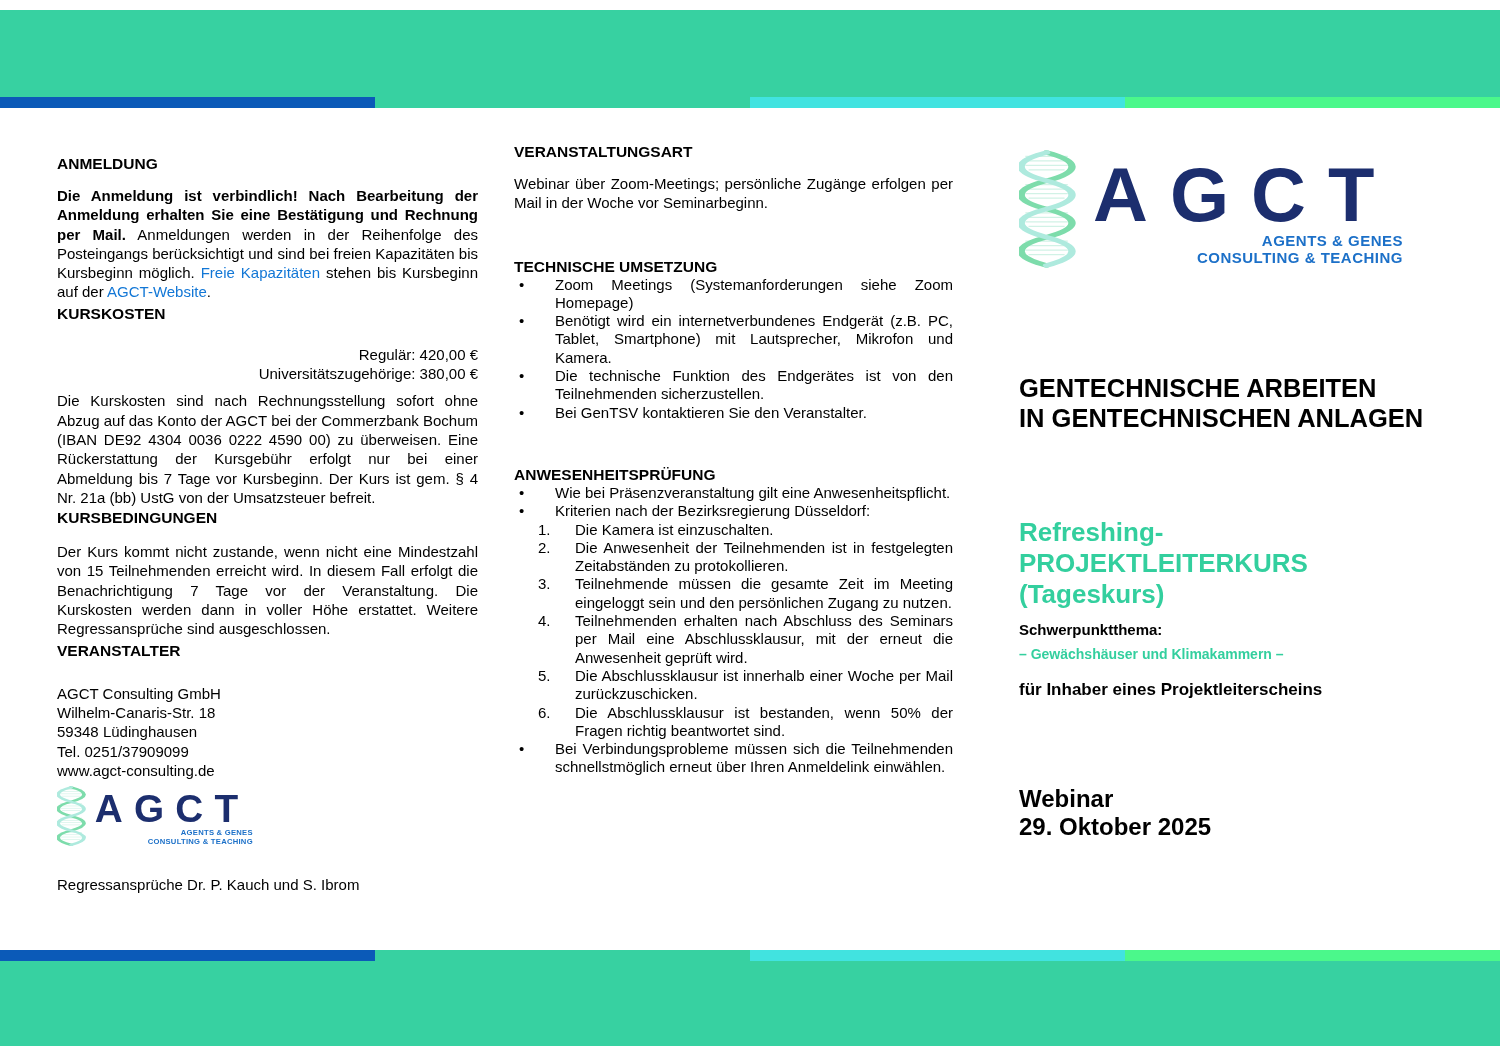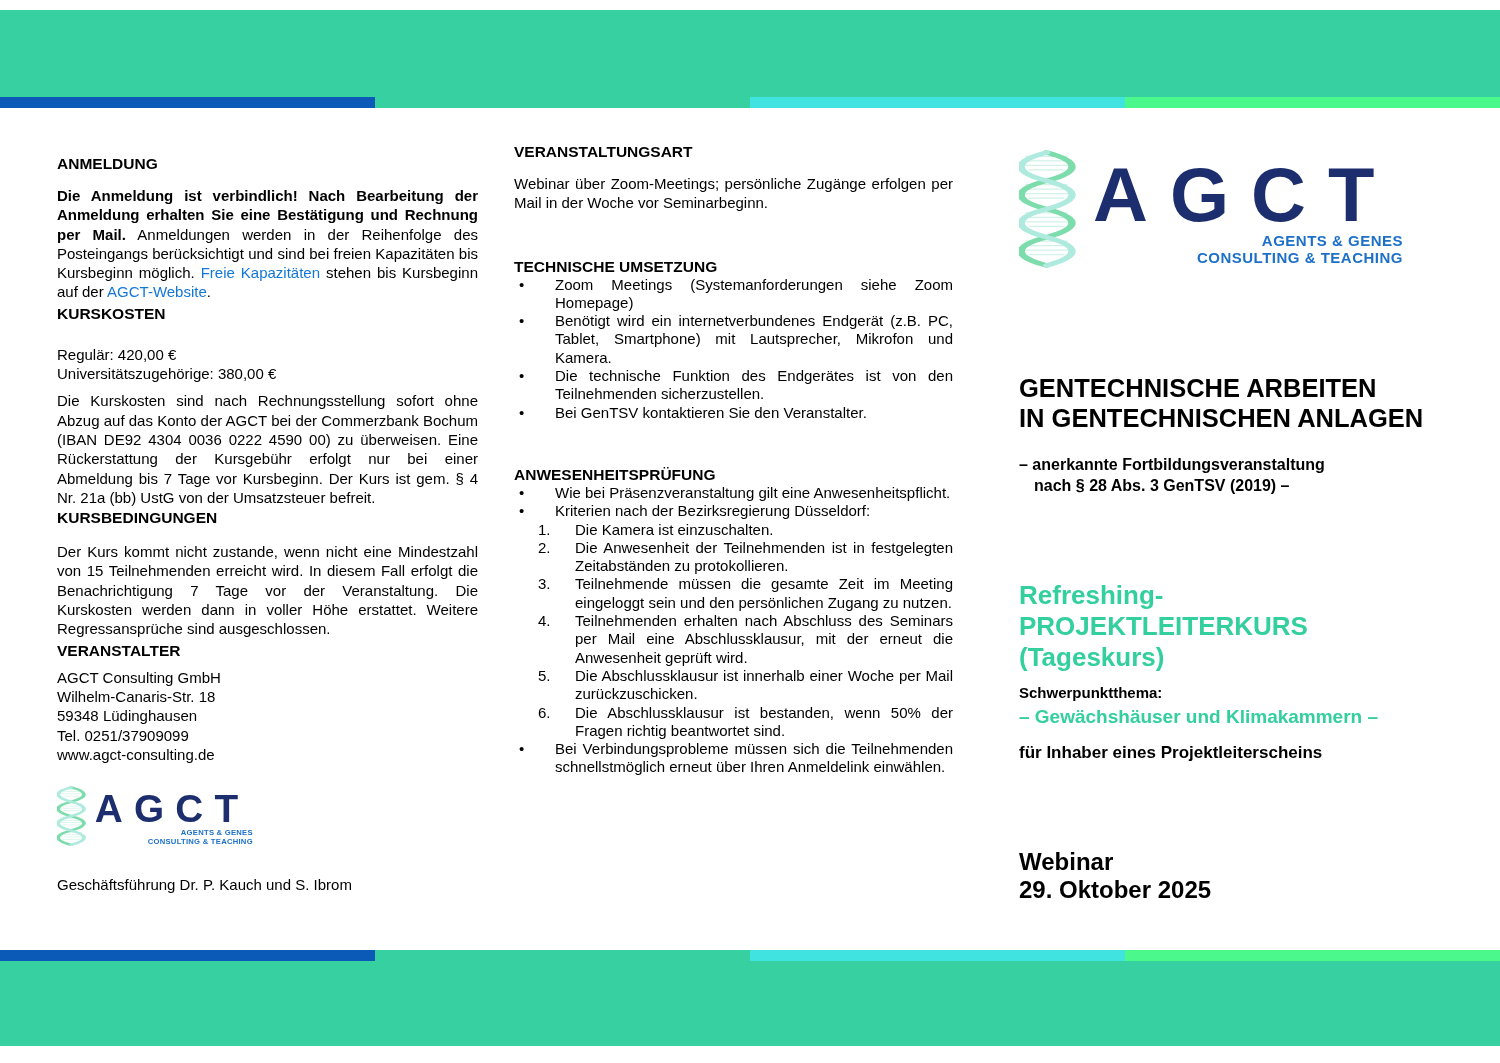--- a/index.html
+++ b/index.html
@@ -30,21 +30,21 @@
   .s-teal{background:var(--teal)}
   .s-cyan{background:var(--stripe-cyan)}
   .s-green{background:var(--stripe-green)}
   
   .col{position:absolute}
   .col1{left:57px;top:155px;width:421px}
   .col2{left:514px;top:143px;width:439px}
   .col3{left:1019px;top:150px;width:420px}
   .h-sec{margin:0;font-size:15.5px;line-height:18px;font-weight:700}
   .p-body{margin:0;font-size:15px;line-height:19.3px;text-align:justify}
-  .p-left{text-align:left}
+  .p-left{text-align:right}
   .addr div{font-size:15px;line-height:19.3px}
   a.link{color:var(--link-blue);font-weight:400;text-decoration:none;cursor:pointer}
   
   ul.dots{list-style:none;margin:0;padding:0}
   ul.dots>li{position:relative;padding-left:41px;font-size:15px;line-height:18.3px;text-align:justify}
   ul.dots>li::before{content:"\2022";position:absolute;left:5px}
   ul.dots>li.no-dot{padding-left:0}
   ul.dots>li.no-dot::before{content:none}
   ol.nums{list-style:none;counter-reset:n;margin:0;padding:0}
   ol.nums>li{counter-increment:n;position:relative;padding-left:61px;font-size:15px;line-height:18.3px;text-align:justify}
@@ -56,26 +56,26 @@
   .logo .letters{font-size:76px;line-height:74px;font-weight:700;letter-spacing:22px;color:var(--logo-navy);margin-top:8px;white-space:nowrap}
   .logo .sub{font-size:15px;line-height:17px;font-weight:700;color:var(--logo-blue);text-align:right;letter-spacing:.5px}
   .logo.small{position:absolute;left:57px;top:786px;transform:scale(.51);transform-origin:left top}
   .footer-line{position:absolute;left:57px;top:876px;font-size:15px}
   
   .title{margin:105px 0 0 0;font-size:25.5px;line-height:30px;font-weight:700}
   .subtitle{margin:22px 0 0 0;font-size:16px;line-height:20.5px;font-weight:700}
   .subtitle .l2{padding-left:15px}
   .course{margin:84px 0 0 0;font-size:26px;line-height:31px;font-weight:700;color:var(--accent-teal)}
   .topic-label{margin:11px 0 0 0;font-size:15px;line-height:18px;font-weight:700}
-  .topic-value{margin:2px 0 0 0;font-size:19px;line-height:26px;font-weight:700;color:var(--accent-teal)}
+  .topic-value{margin:2px 0 0 0;font-size:14px;line-height:26px;font-weight:700;color:var(--accent-teal)}
   .audience{margin:14px 0 0 0;font-size:17px;line-height:18px;font-weight:700}
   .event{margin:86px 0 0 0;font-size:24px;line-height:27.5px;font-weight:700}
   
   .mt13{margin-top:13px}.mt3{margin-top:3px}.mt22{margin-top:22px}.mt8{margin-top:8px}
-  .mt2{margin-top:2px}.mt15{margin-top:15px}.mt16{margin-top:8px}
+  .mt2{margin-top:2px}.mt15{margin-top:15px}.mt16{margin-top:24px}
   .mt45{margin-top:45px}.mt14{margin-top:14px}.mt40{margin-top:44px}
 </style>
 </head>
 <body>
 
 <div class="band top"></div>
 <div class="stripe-row top">
   <div class="stripe s-blue"></div>
   <div class="stripe s-teal"></div>
   <div class="stripe s-cyan"></div>
@@ -128,21 +128,21 @@
     </g>
     <path d="M20,4 C52,18 52,34 20,48 C-12,62 -12,78 20,92 C52,106 52,122 20,136 C-12,150 -12,166 20,180" fill="none" stroke="#7ddcab" stroke-width="7" stroke-linecap="round"></path>
     <path d="M20,4 C-12,18 -12,34 20,48 C52,62 52,78 20,92 C-12,106 -12,122 20,136 C52,150 52,166 20,180" fill="none" stroke="#aeeade" stroke-width="7" stroke-linecap="round"></path>
   </svg>
   <div class="ltxt">
     <div class="letters">AGCT</div>
     <div class="sub">AGENTS &amp; GENES</div>
     <div class="sub">CONSULTING &amp; TEACHING</div>
   </div>
 </div>
-<div class="footer-line">Geschäftsführung Dr. P. Kauch und S. Ibrom</div>
+<div class="footer-line">Regressansprüche Dr. P. Kauch und S. Ibrom</div>
 
 <section class="col col2">
   <h3 class="h-sec">VERANSTALTUNGSART</h3>
   <p class="p-body mt13">Webinar über Zoom-Meetings; persönliche Zugänge erfolgen per Mail in der Woche vor Seminarbeginn.</p>
 
   <h3 class="h-sec mt45">TECHNISCHE UMSETZUNG</h3>
   <ul class="dots mt14">
     <li>Zoom Meetings (Systemanforderungen siehe Zoom Homepage)</li>
     <li>Benötigt wird ein internetverbundenes Endgerät (z.B. PC, Tablet, Smartphone) mit Lautsprecher, Mikrofon und Kamera.</li>
     <li>Die technische Funktion des Endgerätes ist von den Teilnehmenden sicherzustellen.</li>
@@ -196,24 +196,20 @@
       <div class="sub">AGENTS &amp; GENES</div>
       <div class="sub">CONSULTING &amp; TEACHING</div>
     </div>
   </div>
 
   <h1 class="title">
     <span>GENTECHNISCHE ARBEITEN</span><br>
     <span>IN GENTECHNISCHEN ANLAGEN</span>
   </h1>
 
-  <div class="subtitle">
-    <div>– anerkannte Fortbildungsveranstaltung</div>
-    <div class="l2">nach § 28 Abs. 3 GenTSV (2019) –</div>
-  </div>
 
   <div class="course">
     <div>Refreshing-</div>
     <div>PROJEKTLEITERKURS</div>
     <div>(Tageskurs)</div>
   </div>
 
   <div class="topic-label">Schwerpunktthema:</div>
   <div class="topic-value">– Gewächshäuser und Klimakammern –</div>
   <div class="audience">für Inhaber eines Projektleiterscheins</div>

